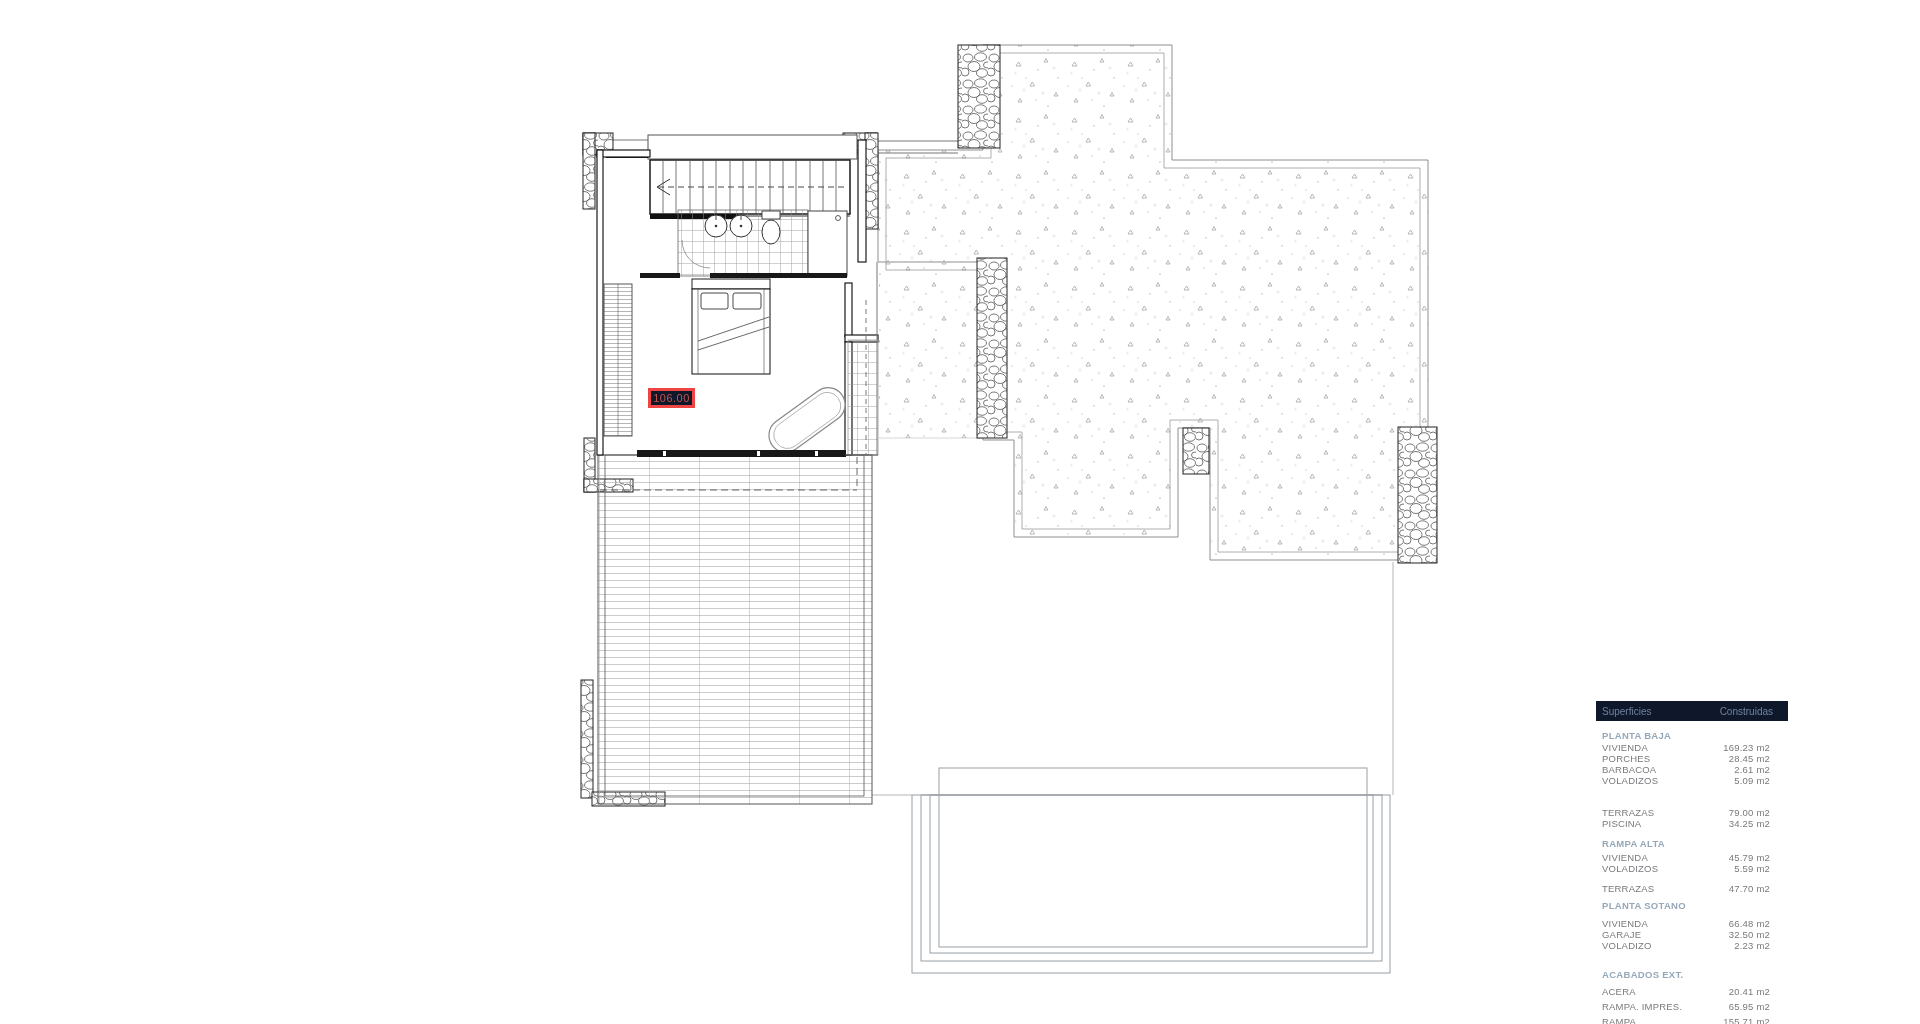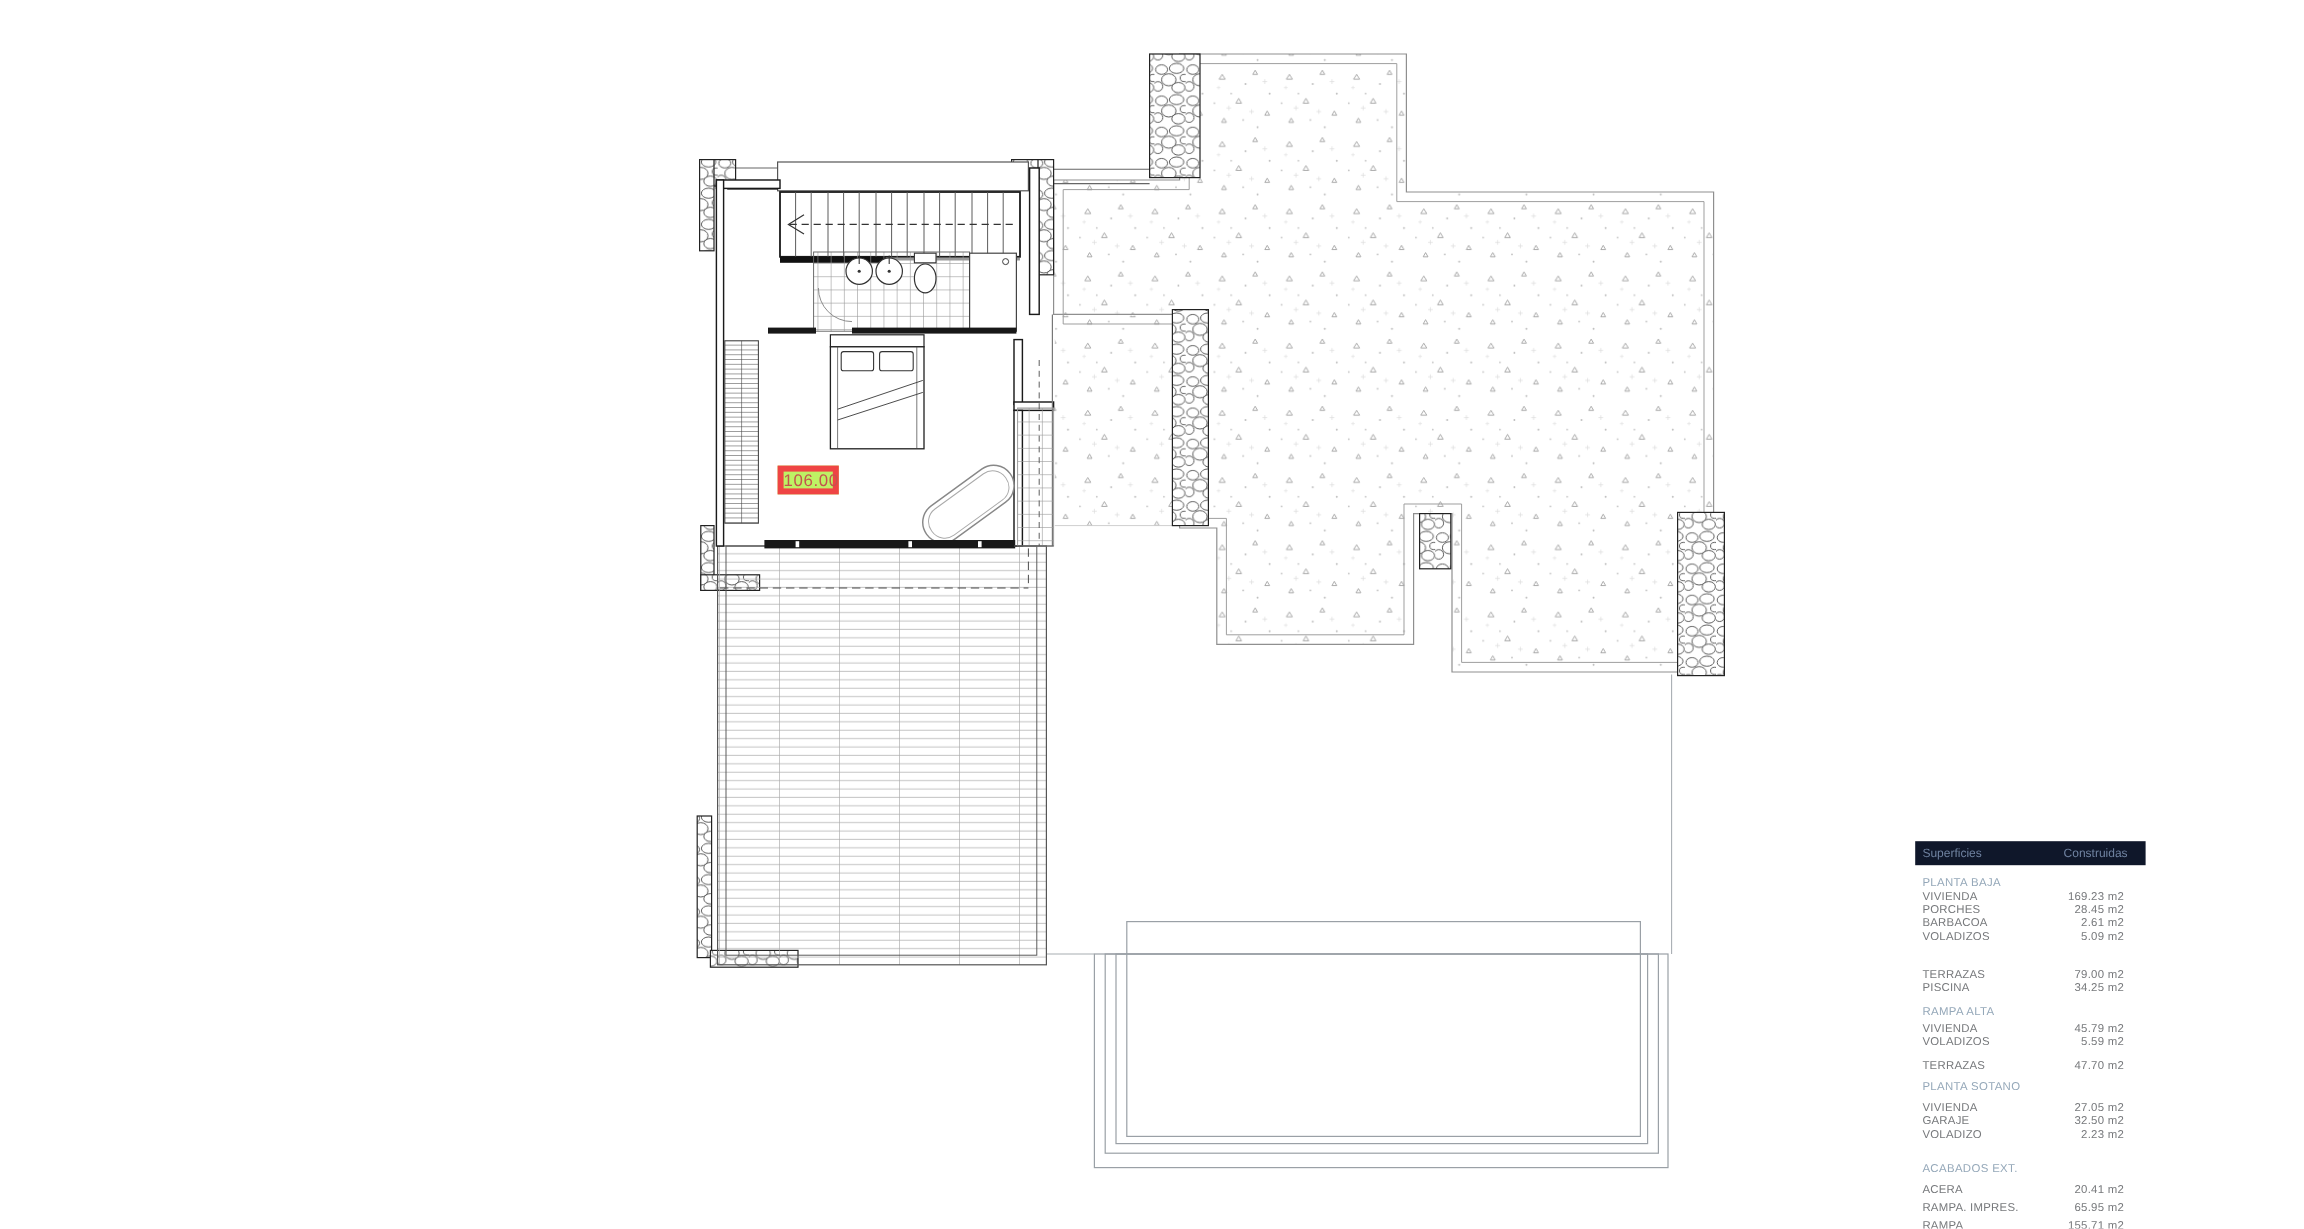--- a/index.html
+++ b/index.html
@@ -2,29 +2,29 @@
 <html><head>
 <meta charset="utf-8">
 <style>
   html,body{margin:0;padding:0;background:#fff;}
   .canvas{position:relative;width:1920px;height:1024px;background:#ffffff;overflow:hidden;
           font-family:"Liberation Sans", sans-serif;}
   .plan-svg{position:absolute;left:0;top:0;}
 
   
   .area-label{position:absolute;left:648px;top:388px;width:41px;height:14px;
-    border:5px solid #ef4444;color:#c4544e;background:#bef264;
-    font-size:14px;line-height:14px;text-align:center;letter-spacing:.5px;}
+    border:3px solid #ef4444;color:#c4544e;background:#0f172a;
+    font-size:11px;line-height:14px;text-align:center;letter-spacing:.5px;}
 
   
   .sur-table{position:absolute;left:1596px;top:701px;width:192px;color:#77797c;}
   .sur-header{height:20px;background:#0f172a;color:#6f82a0;display:flex;
     justify-content:space-between;align-items:center;padding:0 15px 0 6px;font-size:10px;}
   .sec{font-size:9.5px;line-height:11px;}
-  .sec .title{color:#95a8b9;padding-left:6px;letter-spacing:.3px;}
+  .sec .title{color:#95a8b9;padding-left:6px;letter-spacing:.3px;font-weight:bold;}
   .row{display:flex;justify-content:space-between;padding:0 18px 0 6px;letter-spacing:.2px;}
   .sec.wide .row{line-height:15px;}
 </style>
 </head>
 <body>
 
 <div class="canvas">
 
 <svg class="plan-svg" width="1920" height="1024" viewBox="0 0 1920 1024">
   <defs>
@@ -242,21 +242,21 @@
     <div class="row">
           <span>TERRAZAS</span>
           <span>47.70 m2</span>
         </div>
   </div>
 
   <div class="sec" style="margin-top:6px">
     <div class="title" style="margin-bottom:7px">PLANTA SOTANO</div>
     <div class="row">
           <span>VIVIENDA</span>
-          <span>27.05 m2</span>
+          <span>66.48 m2</span>
         </div>
     <div class="row">
           <span>GARAJE</span>
           <span>32.50 m2</span>
         </div>
     <div class="row">
           <span>VOLADIZO</span>
           <span>2.23 m2</span>
         </div>
   </div>

